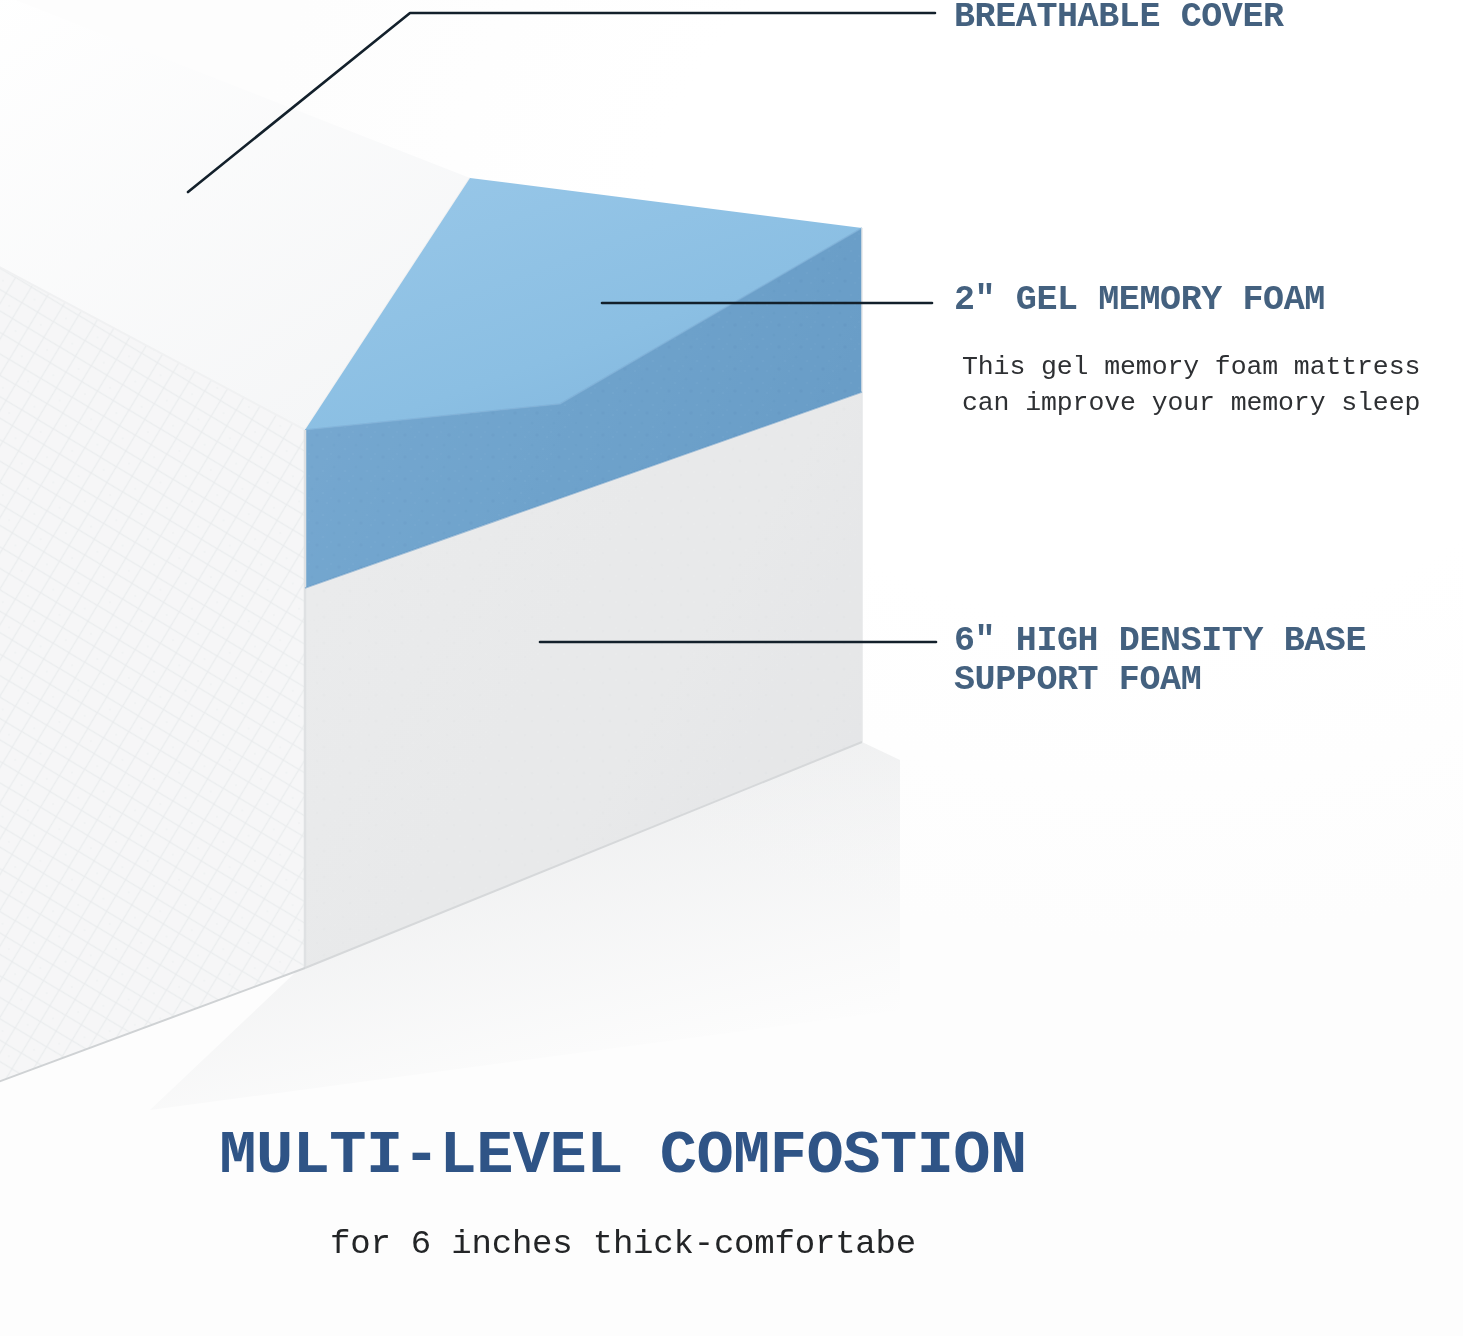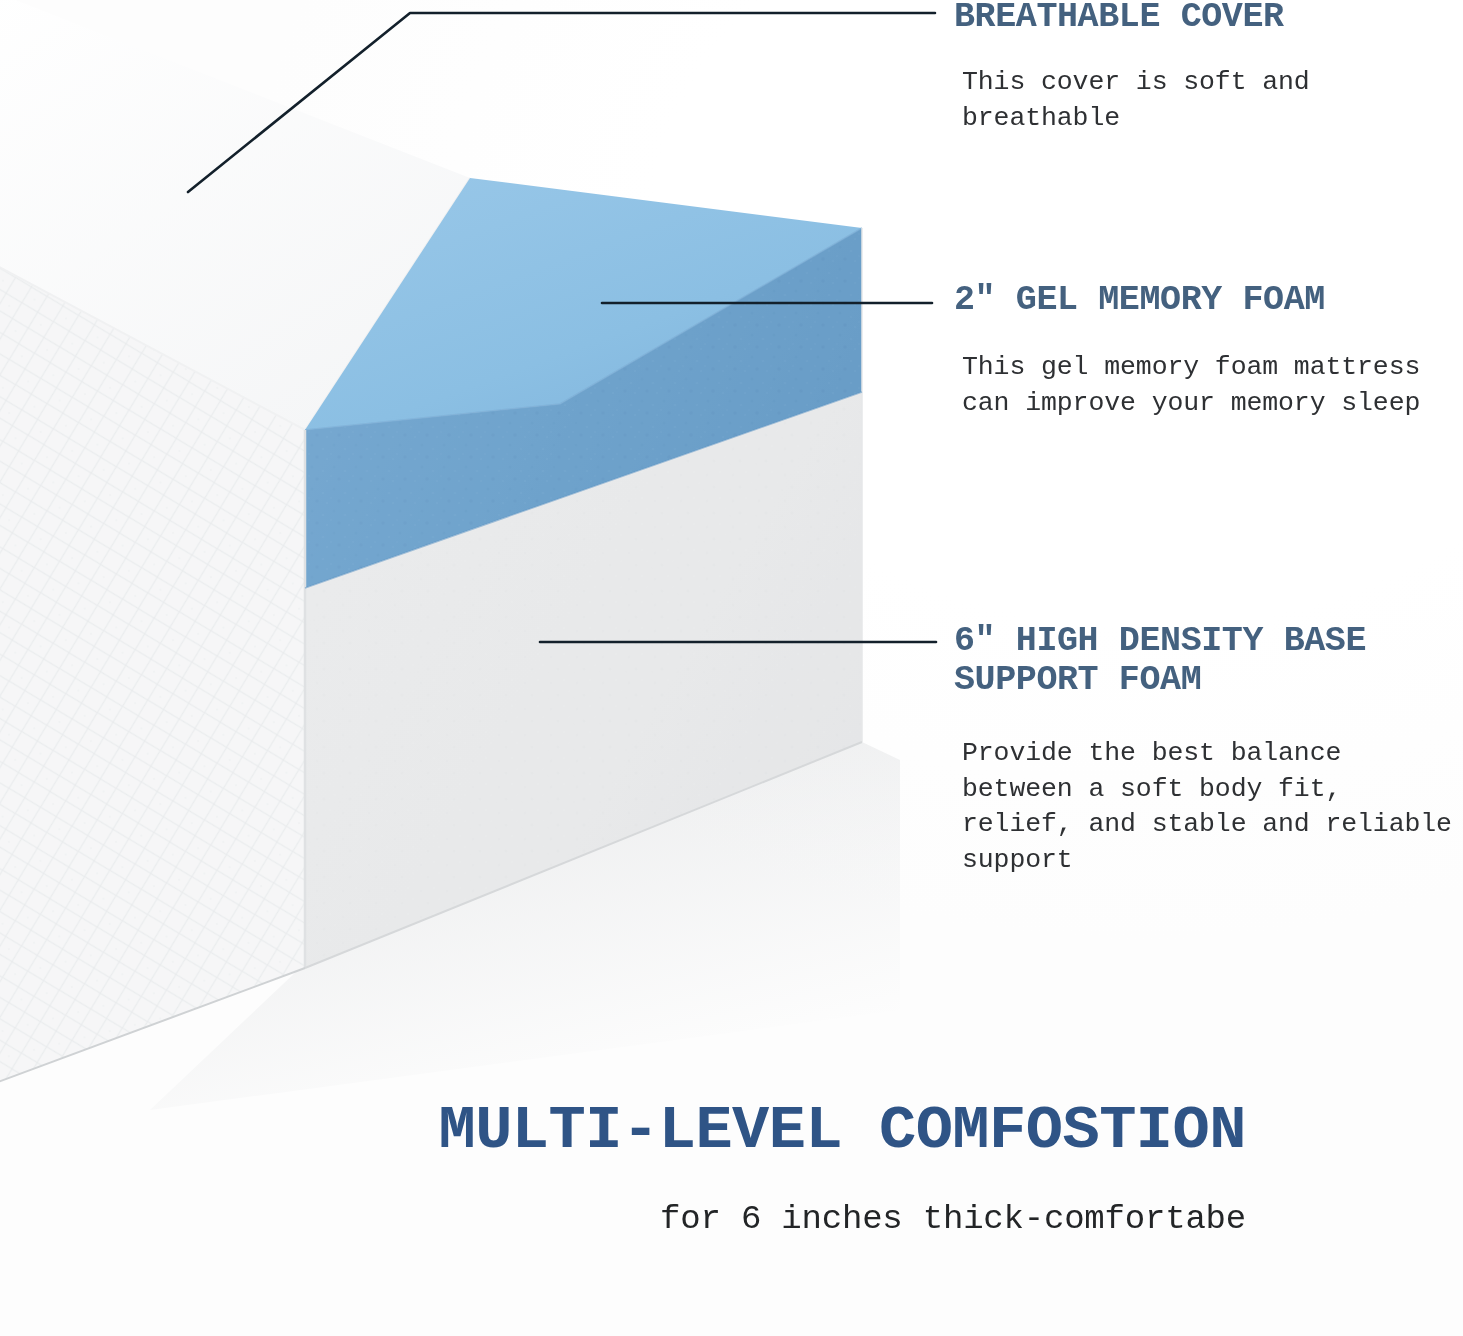--- a/index.html
+++ b/index.html
@@ -55,23 +55,23 @@
   #ann-gel    { left: 940px; top: 281px; }
   #ann-base   { left: 940px; top: 622px; }
   #ann-cover .ann-body { margin-top: 28px; }
   #ann-gel   .ann-body { margin-top: 30px; }
   #ann-base  .ann-body { margin-top: 36px; }
 
   
   #headline-wrap {
     position: absolute;
     left: 0;
-    top: 1095px;
+    top: 1120px;
     width: 1246px;
-    text-align: right;
+    text-align: center;
   }
   #headline {
     font-size: 62px;
     font-weight: bold;
     color: #2F5486;
     letter-spacing: -0.5px;
     margin: 0;
     text-transform: uppercase;
   }
   #subheadline {
@@ -176,31 +176,29 @@
 
     <polyline points="188,192 410,13 935,13" fill="none" stroke="#13202B" stroke-width="2.6" stroke-linecap="round" stroke-linejoin="round"></polyline>
 
     <line x1="602" y1="303" x2="932" y2="303" stroke="#13202B" stroke-width="2.6" stroke-linecap="round"></line>
 
     <line x1="540" y1="642" x2="936" y2="642" stroke="#13202B" stroke-width="2.6" stroke-linecap="round"></line>
   </svg>
 
   <div class="ann" id="ann-cover">
     <h2 class="ann-title">BREATHABLE COVER</h2>
-    <p class="ann-body">This cover is soft and breathable</p>
   </div>
 
   <div class="ann" id="ann-gel">
     <h2 class="ann-title">2" GEL MEMORY FOAM</h2>
     <p class="ann-body">This gel memory foam mattress can improve your memory sleep</p>
   </div>
 
   <div class="ann" id="ann-base">
     <h2 class="ann-title">6" HIGH DENSITY BASE SUPPORT FOAM</h2>
-    <p class="ann-body">Provide the best balance between a soft body fit, relief, and stable and reliable support</p>
   </div>
 
   <div id="headline-wrap">
     <h1 id="headline">MULTI-LEVEL COMFOSTION</h1>
     <p id="subheadline">for 6 inches thick-comfortabe</p>
   </div>
 
 </div>
 
 </body></html>

